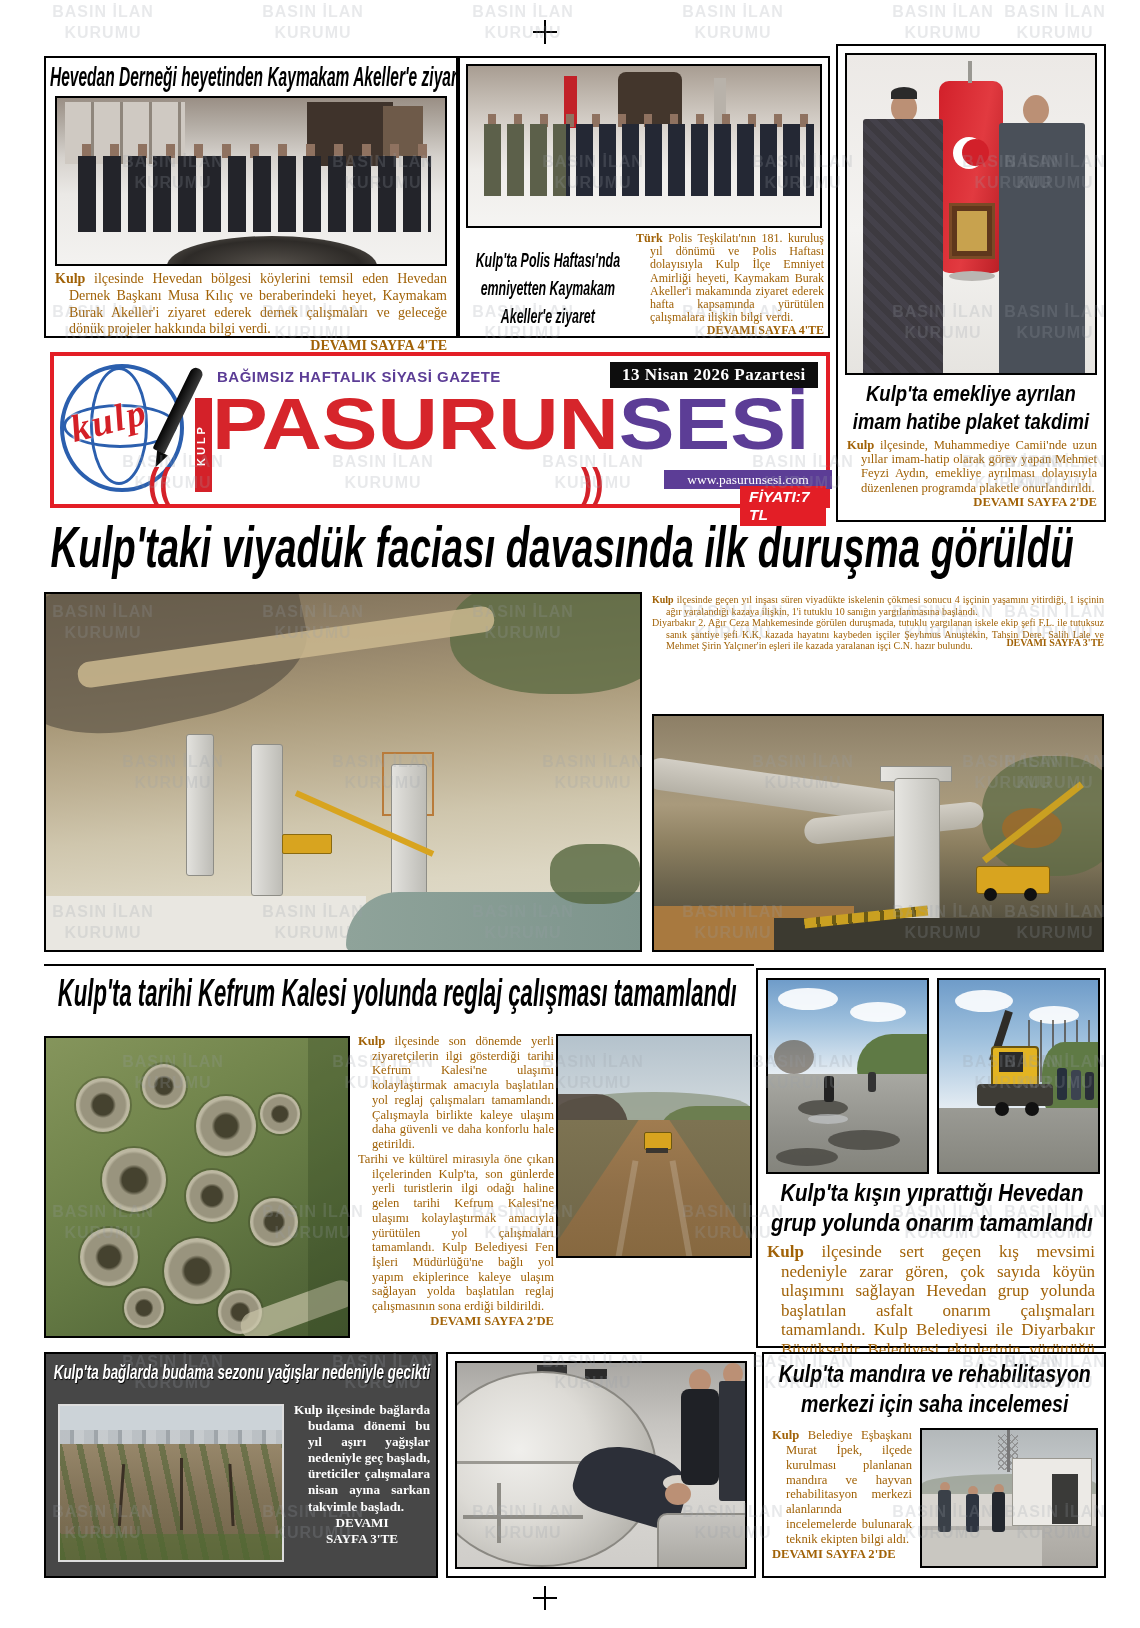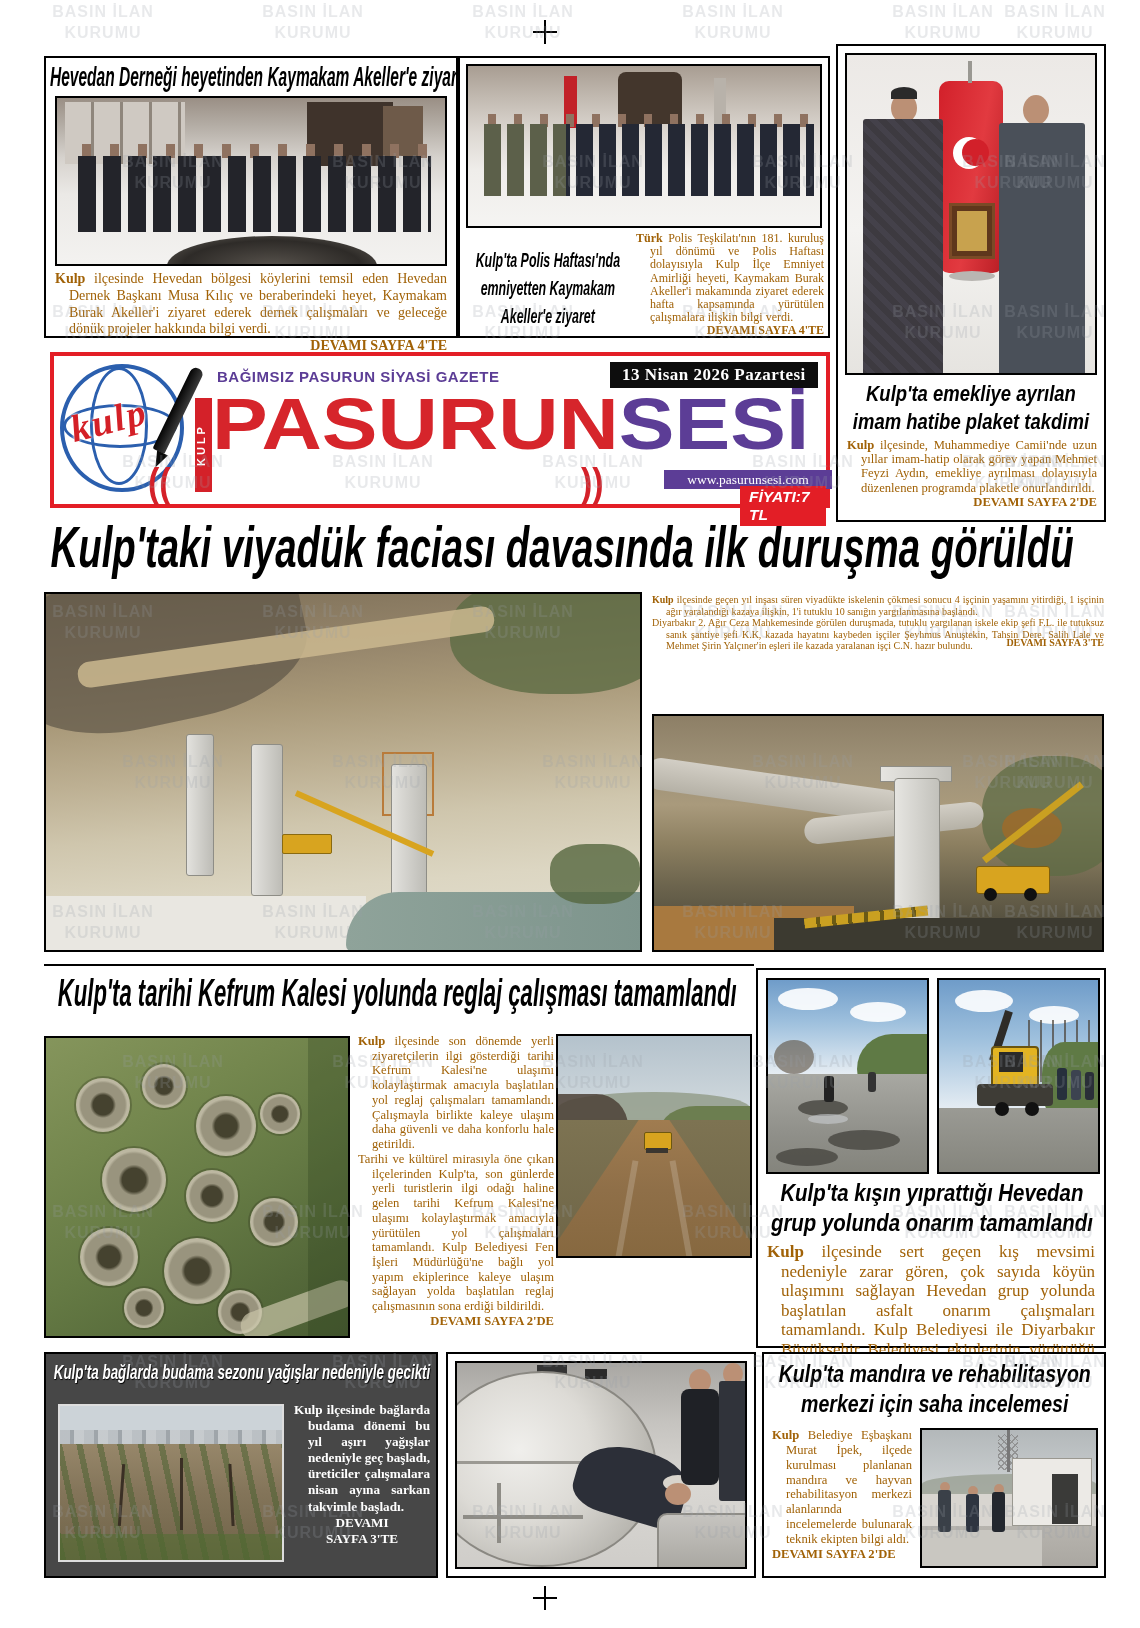--- a/index.html
+++ b/index.html
@@ -130,21 +130,21 @@
       <div style="position:absolute;left:3px;top:40px;width:114px;height:44px;border:3px solid #2b5fae;border-radius:50%;box-sizing:border-box;"></div>
       <span style="position:absolute;left:10px;top:34px;font-family:'Liberation Serif',serif;font-style:italic;font-weight:bold;
                    font-size:38px;color:#d42027;transform:rotate(-14deg);letter-spacing:2px;text-shadow:0 0 3px #fff,0 0 3px #fff;">kulp</span>
     </div>
     <div style="position:absolute;left:118px;top:8px;width:13px;height:92px;background:linear-gradient(90deg,#050505,#3a3a3a);border-radius:6px 6px 2px 2px;transform:rotate(26deg);"></div>
     <div style="position:absolute;left:99px;top:96px;width:0;height:0;border-left:6px solid transparent;border-right:6px solid transparent;border-top:16px solid #0a0a0a;transform:rotate(26deg);"></div>
     <div style="position:absolute;left:141px;top:42px;width:17px;height:94px;background:#d42129;">
       <span style="position:absolute;left:0;top:0;width:17px;height:94px;writing-mode:vertical-rl;transform:rotate(180deg);
                    color:#fff;font-family:'Liberation Sans',sans-serif;font-weight:bold;font-size:11px;letter-spacing:3px;text-align:center;">KULP</span>
     </div>
-    <div class="mh-tag">BAĞIMSIZ PASURUN SİYASİ GAZETE</div>
+    <div class="mh-tag">BAĞIMSIZ HAFTALIK SİYASİ GAZETE</div>
     <div class="mh-title">
       <span style="color:#d6252b;">PASURUN</span>
         <span style="color:#5c3d96;">SESİ</span>
     </div>
     <div class="mh-date">13 Nisan 2026 Pazartesi</div>
     <span class="mh-brk" style="left:94px;">((</span>
     <span class="mh-brk" style="left:527px;">))</span>
     <div class="mh-web">www.pasurunsesi.com</div>
     <div class="mh-price">FİYATI:7 TL</div>
   </div>

